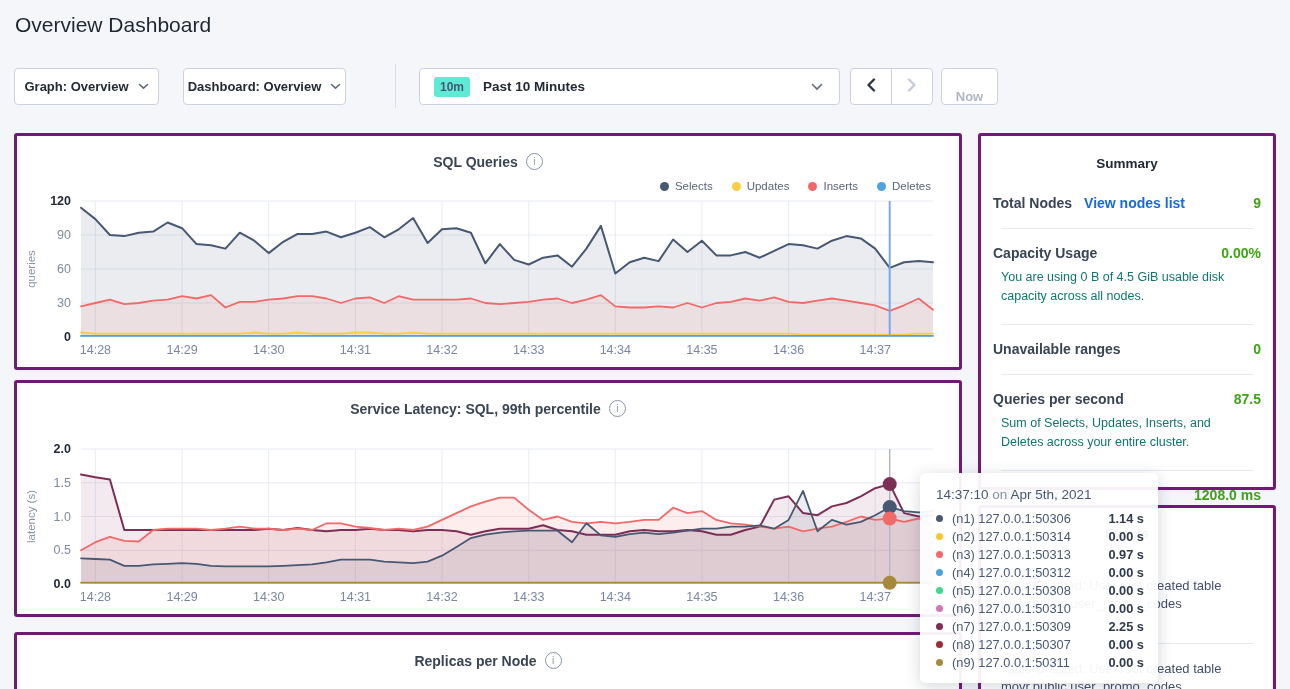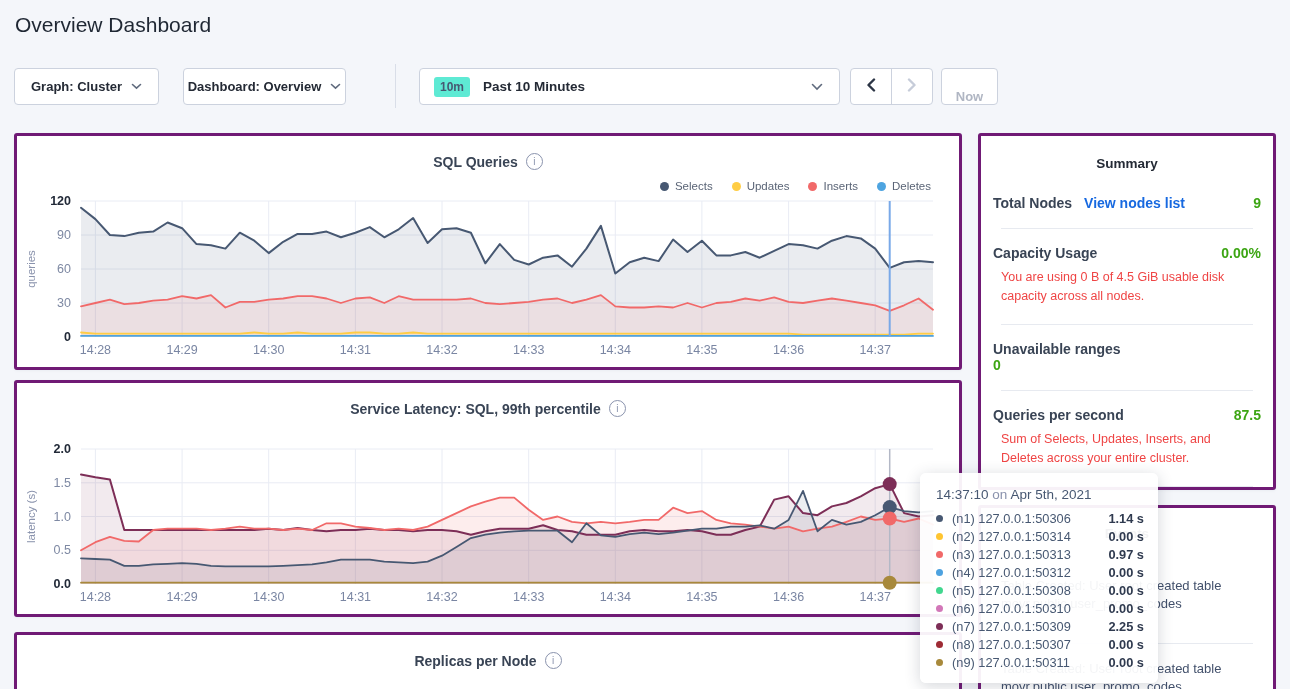--- a/index.html
+++ b/index.html
@@ -40,21 +40,21 @@
   .chart-svg{position:absolute;left:0;top:0;}
   .legend{position:absolute;right:28px;top:44px;display:flex;gap:19px;}
   .legend-item{display:flex;align-items:center;gap:6px;font-size:11.5px;color:#5a6476;cursor:pointer;}
   .legend-dot{width:9px;height:9px;border-radius:50%;}
   
   .summary-title{text-align:center;padding-top:20px;font-size:13.5px;font-weight:700;color:#242a35;}
   .sum-row{padding:0 12px;margin-top:21px;display:flex;align-items:baseline;font-size:14px;font-weight:700;color:#394455;}
   .sum-row .spacer{flex:1;}
   .sum-link{color:#1769e0;margin-left:12px;cursor:pointer;}
   .sum-value{color:#3ca513;}
-  .sum-desc{padding:7px 20px 0 20px;font-size:12.5px;font-weight:400;color:#ef4444;line-height:1.55;}
+  .sum-desc{padding:7px 20px 0 20px;font-size:12.5px;font-weight:400;color:#0f766e;line-height:1.55;}
   .sum-divider{margin:17px 20px 0 20px;height:1px;background:#e7eaf0;}
   
   .events-title{text-align:center;padding-top:18px;font-size:13.5px;font-weight:700;color:#242a35;}
   .event-item{padding:0 20px;font-size:13px;color:#42506b;line-height:1.38;}
   .event-item.first{margin-top:36px;padding-bottom:30px;}
   .event-divider{margin:0 20px;height:1px;background:#e7eaf0;}
   .event-item.second{margin-top:16px;}
   
   .tooltip{
     position:absolute;left:920px;top:473px;width:238px;box-sizing:border-box;z-index:10;
@@ -67,21 +67,21 @@
   .tt-dot{width:7px;height:7px;border-radius:50%;margin-right:9px;flex:none;}
   .tt-label{flex:1;}
   .tt-value{font-weight:700;color:#2f3a4f;}
 </style>
 </head>
 <body>
 
 <div class="page-title">Overview Dashboard</div>
 
 <div class="btn" style="left:14px;width:145px;">
-  <span>Graph: Cluster</span>
+  <span>Graph: Overview</span>
   <span class="dd-chevron">
     <svg width="11" height="7">
         <path d="M1.5 1.5 L5.5 5.2 L9.5 1.5" stroke="#5f6a7d" stroke-width="1.6" fill="none" stroke-linecap="round"></path>
       </svg>
   </span>
 </div>
 <div class="btn" style="left:183px;width:163px;">
   <span>Dashboard: Overview</span>
   <span class="dd-chevron">
     <svg width="11" height="7">
@@ -251,21 +251,21 @@
     <span class="sum-value">9</span>
   </div>
   <div class="sum-divider"></div>
   <div class="sum-row" style="margin-top:16px;">
     <span>Capacity Usage</span>
     <span class="spacer"></span>
     <span class="sum-value">0.00%</span>
   </div>
   <div class="sum-desc">You are using 0 B of 4.5 GiB usable disk capacity across all nodes.</div>
   <div class="sum-divider"></div>
-  <div class="sum-row" style="margin-top:16px;flex-direction:column;">
+  <div class="sum-row" style="margin-top:16px;">
     <span>Unavailable ranges</span>
     <span class="spacer"></span>
     <span class="sum-value">0</span>
   </div>
   <div class="sum-divider"></div>
   <div class="sum-row" style="margin-top:16px;">
     <span>Queries per second</span>
     <span class="spacer"></span>
     <span class="sum-value">87.5</span>
   </div>

